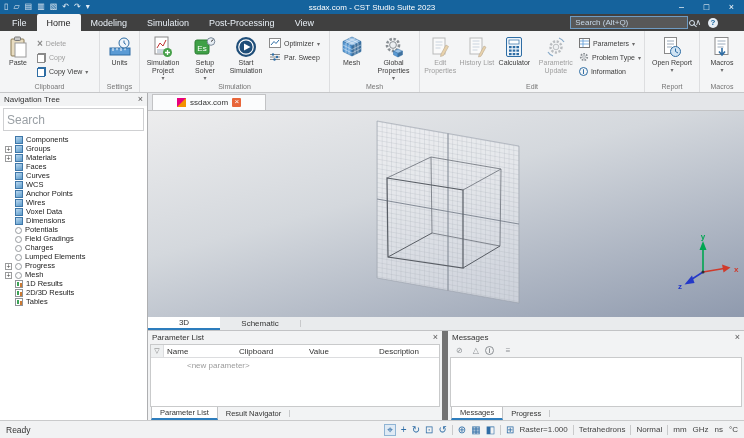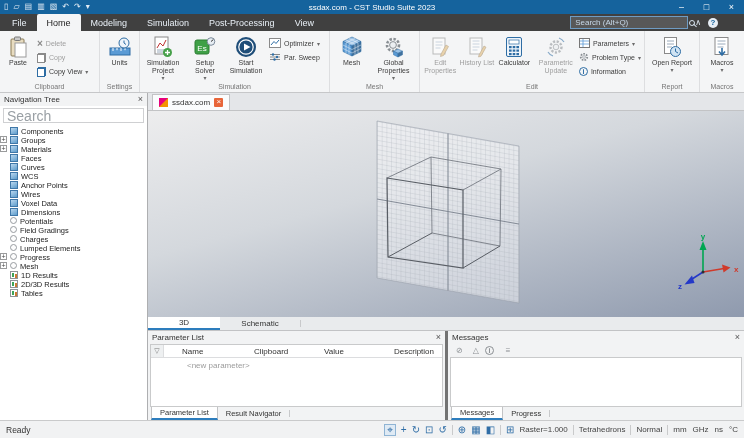--- a/index.html
+++ b/index.html
@@ -42,56 +42,56 @@
   .ic-copy { position:relative; width:9px; height:10px; flex:none; }
   .ic-copy::before { content:""; position:absolute; right:0; top:0; width:6px; height:7px; border:1px solid #8a8a8a; background:#fff; }
   .ic-copy::after { content:""; position:absolute; left:0; bottom:0; width:6px; height:7px; border:1px solid #8a8a8a; background:#fff; }
   .ic-copy.blue::before, .ic-copy.blue::after { border-color:#2e6da4; }
   .infocirc { width:9px; height:9px; border:1px solid #2e6da4; border-radius:50%; color:#2e6da4; font-size:7px; font-weight:bold; display:flex; align-items:center; justify-content:center; flex:none; }
 
   
   .navpanel { position:absolute; left:0; top:93px; width:148px; height:327px; background:#fff; border-right:1px solid #aeafb1; display:flex; flex-direction:column; }
   .phead { height:13px; display:flex; align-items:center; font-size:8px; color:#333; padding:0 4px; background:#f2f3f4; flex:none; }
   .phead .x { margin-left:auto; color:#555; font-size:9px; line-height:1; }
-  .navsearch { margin:2px 3px; height:15px; border:1px solid #cfd0d2; font-size:14px; padding:0 3px; color:#333; font-family:"Liberation Sans",sans-serif; outline:none; flex:none; }
+  .navsearch { margin:2px 3px; height:23px; border:1px solid #cfd0d2; font-size:12px; padding:0 3px; color:#333; font-family:"Liberation Sans",sans-serif; outline:none; flex:none; }
   .navsearch::placeholder { color:#9aa0a5; }
   .tree { flex:1; padding-top:2px; font-size:7.5px; color:#222; overflow:hidden; }
-  .trow { display:flex; align-items:flex-start; height:9px; gap:3px; }
+  .trow { display:flex; align-items:flex-end; height:9px; padding-left:5px; gap:3px; }
   .texp { width:7px; height:7px; font-size:7px; line-height:5px; text-align:center; color:#444; flex:none; }
   .texp.box { border:1px solid #9a9b9c; background:#fff; }
   .ti { flex:none; }
   .ic-cube { width:8px; height:8px; background:linear-gradient(150deg,#b9d7ef,#5e9ccb); border:1px solid #3f77a8; }
   .ic-circle { width:7px; height:7px; border:1px solid #989ca0; border-radius:50%; background:#fdfdfd; }
   .ic-chart { width:8px; height:8px; border:1px solid #8f9397; background:#fff; position:relative; }
   .ic-chart::after { content:""; position:absolute; left:1px; bottom:1px; width:2px; height:4px; background:#3da357; box-shadow:3px 1px 0 #cc7a33; }
 
   
   .doctabbar { position:absolute; left:148px; top:93px; width:596px; height:18px; background:#e4e6e9; border-bottom:1px solid #c2c3c5; display:flex; align-items:flex-end; padding-left:4px; }
-  .doctab { height:16px; background:#fbfcfd; border:1px solid #c2c3c5; border-bottom:none; display:flex; align-items:center; gap:4px; padding:0 6px; font-size:8px; color:#333; }
+  .doctab { height:16px; background:#fbfcfd; border:1px solid #c2c3c5; border-bottom:none; display:flex; align-items:center; gap:4px; padding:0 24px; font-size:8px; color:#333; }
   .cstlogo { width:9px; height:9px; background:linear-gradient(135deg,#e6007e 45%,#f39200 55%); flex:none; }
   .tabclose { width:9px; height:9px; background:#e8663a; color:#fff; font-size:8px; line-height:8px; text-align:center; border-radius:1px; flex:none; }
 
   
   .viewport { position:absolute; left:148px; top:111px; width:596px; height:206px; background:linear-gradient(165deg,#ededee 0%,#d4d8dd 40%,#8f9aae 100%); }
   .viewport svg { position:absolute; left:0; top:0; }
 
   
   .viewtabs { position:absolute; left:148px; top:317px; width:596px; height:14px; background:#e9ebed; border-bottom:1px solid #c2c3c5; display:flex; font-size:8px; }
   .vtab { width:72px; display:flex; align-items:center; justify-content:center; color:#333; }
   .vtab.active { background:#fff; border-bottom:2px solid #2d7dbd; }
   .vsep { width:1px; background:#c8c9cb; margin:3px 0; }
 
   
   .panel { position:absolute; top:331px; height:89px; background:#f2f3f4; display:flex; flex-direction:column; }
-  .panel.param { left:148px; width:300px; border-right:3px solid #737373; }
+  .panel.param { left:148px; width:300px; border-right:6px solid #737373; }
   .panel.msg { left:448px; width:296px; }
   .ptable { flex:1; background:#fff; border:1px solid #c9cacb; margin:0 2px; display:flex; flex-direction:column; overflow:hidden; }
   .pthead { display:flex; height:13px; border-bottom:1px solid #dcdddf; font-size:8px; color:#333; align-items:center; flex:none; }
   .gutter { width:13px; height:100%; background:#eef0f1; border-right:1px solid #dcdddf; display:flex; align-items:center; justify-content:center; font-size:7px; color:#777; flex:none; }
-  .pth { padding-left:18px; flex:none; }
+  .pth { padding-left:3px; flex:none; }
   .w-name{width:72px;} .w-expr{width:70px;} .w-val{width:70px;} .w-desc{flex:1;}
   .newparam { font-size:8px; color:#9b9b9b; padding:3px 0 0 36px; }
   .ptabs { height:13px; display:flex; font-size:7.5px; align-items:stretch; padding-left:3px; flex:none; }
   .ptab { padding:0 8px; display:flex; align-items:center; color:#333; }
   .ptab.active { background:#fff; border:1px solid #c2c3c5; border-top:none; border-bottom:2px solid #2d7dbd; }
   .psep { width:1px; background:#c8c9cb; margin:3px 0; }
   .msgtool { height:13px; display:flex; align-items:center; background:#f2f3f4; font-size:8px; color:#8b8f93; padding-left:4px; gap:2px; flex:none; }
   .mtico { padding:0 4px; line-height:1; }
   .msgbody { flex:1; background:#fff; border:1px solid #c9cacb; margin:0 2px; }
 

